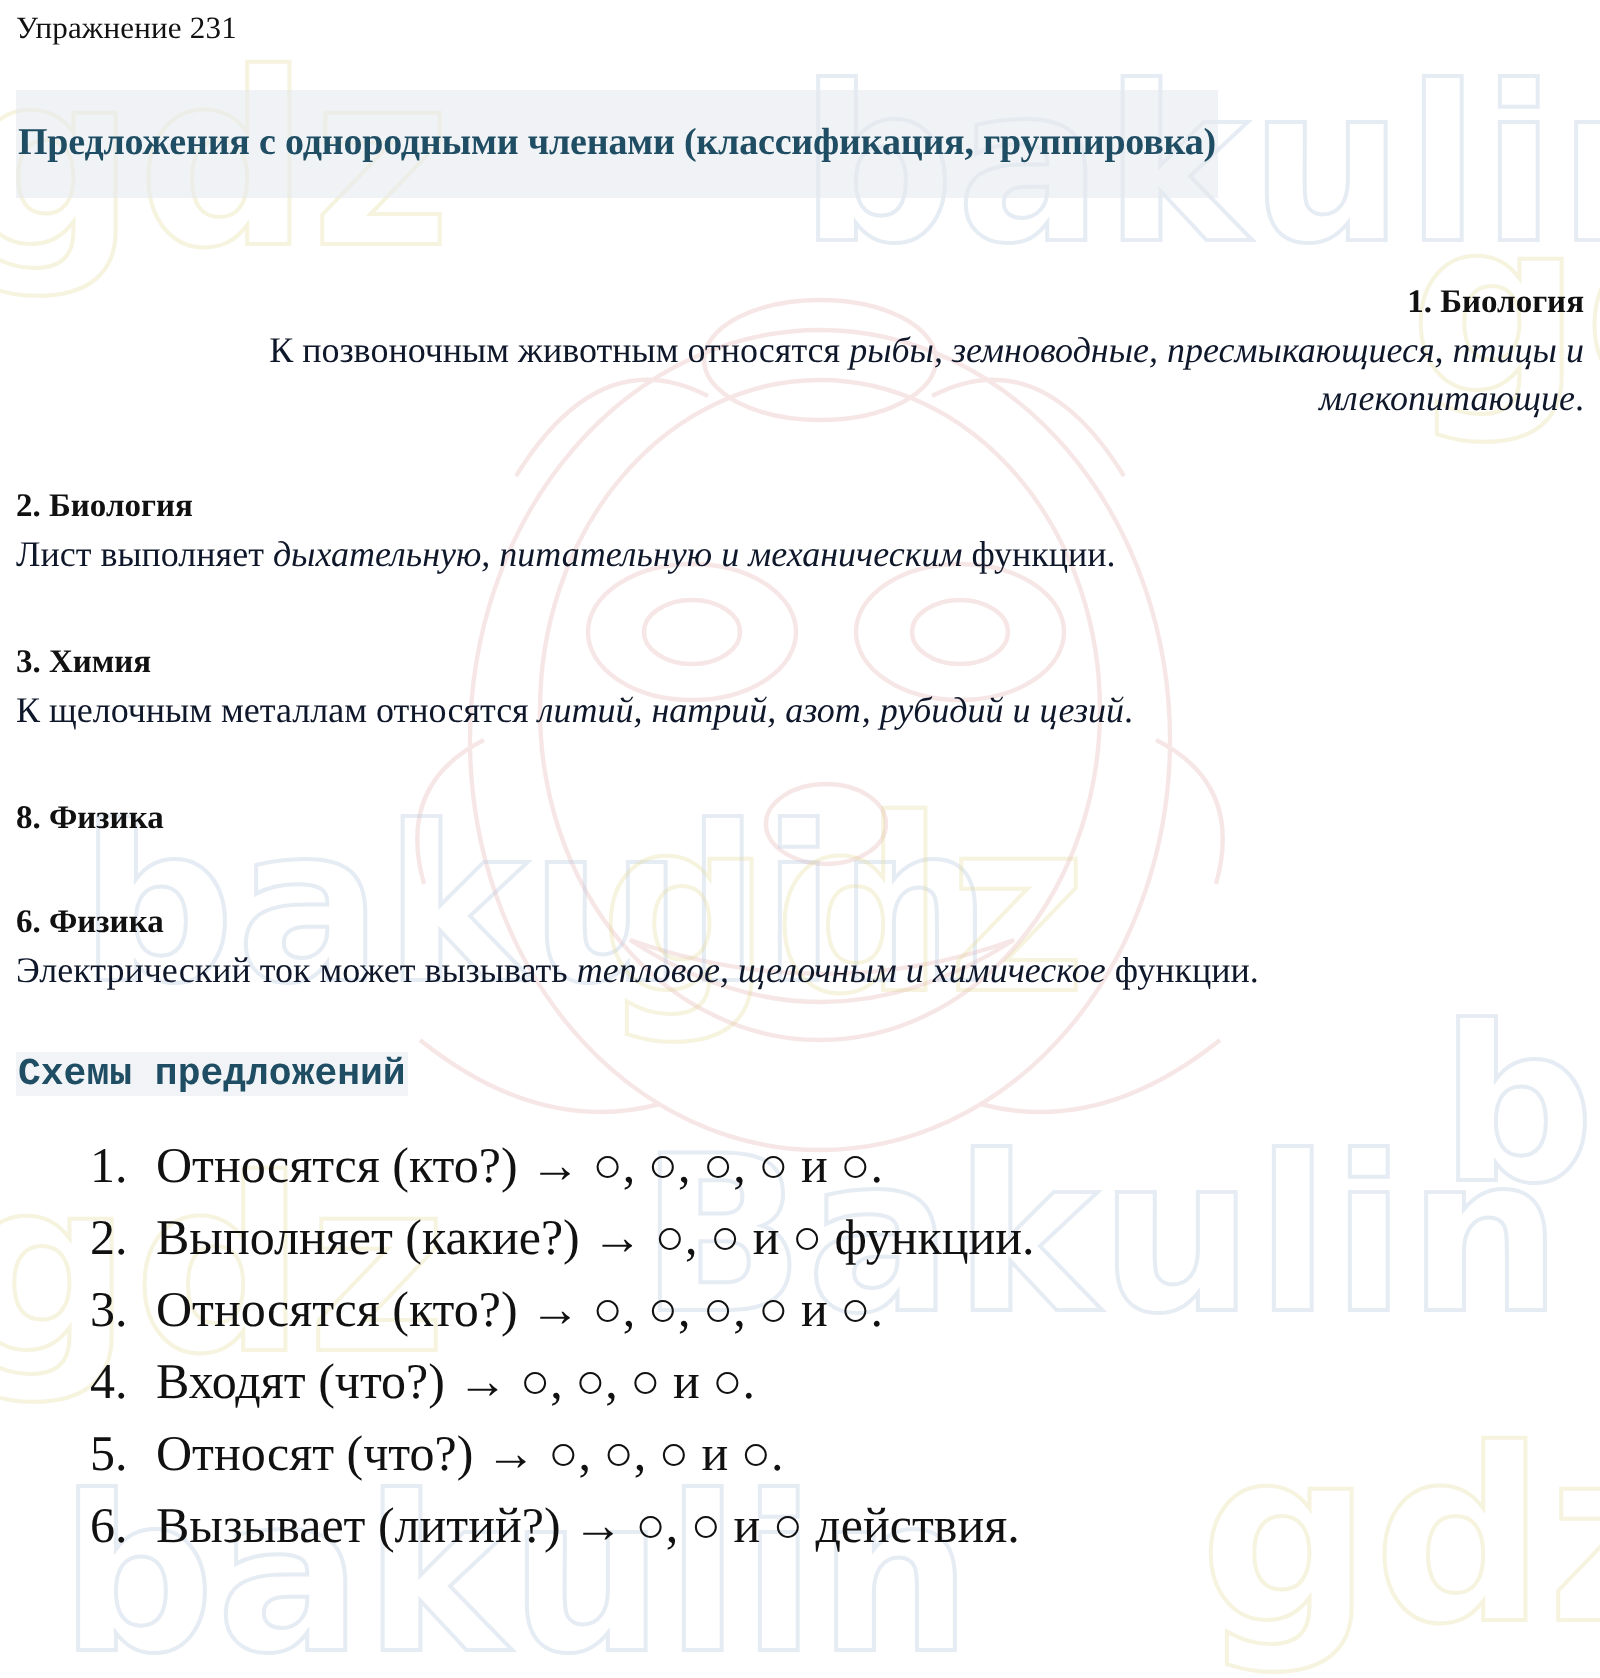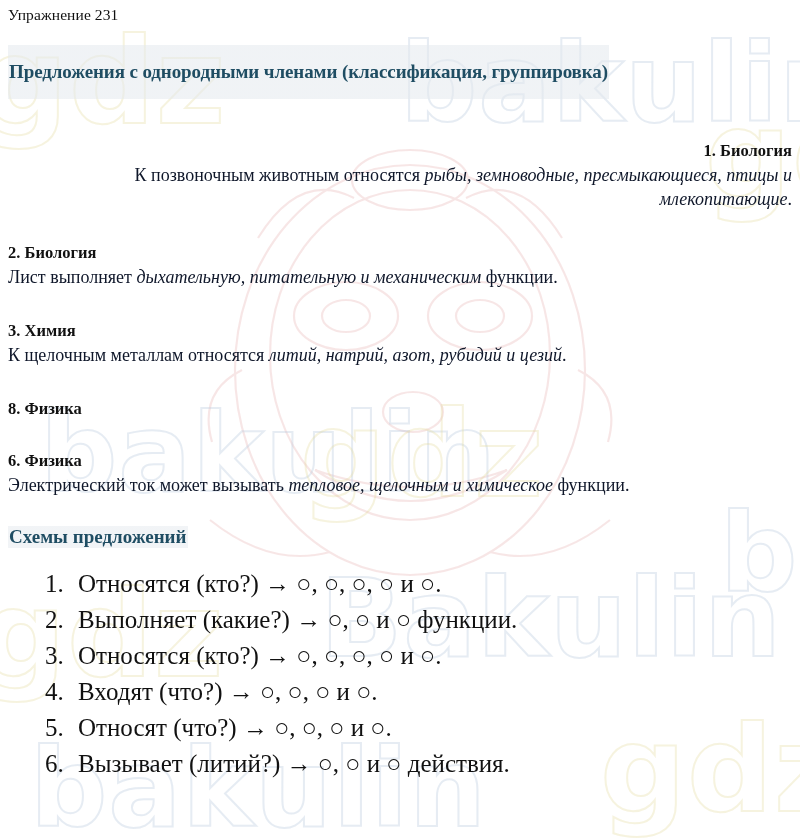--- a/index.html
+++ b/index.html
@@ -112,20 +112,21 @@
   .sec-body i { font-style: italic; }
 
   .schemes-title {
     font-size: 19px;
     font-weight: 700;
     color: #1f4d63;
     margin: 28px 0 0 0;
     display: inline-block;
     background: linear-gradient(rgba(228,233,238,0.5), rgba(228,233,238,0.5));
     padding: 0 1px;
+    font-family: Liberation Mono, monospace;
   }
 
   ol.schemes {
     margin: 18px 0 0 0;
     padding-left: 62px;
     font-size: 25px;
     line-height: 1.44;
     list-style-position: outside;
   }
   ol.schemes li {

